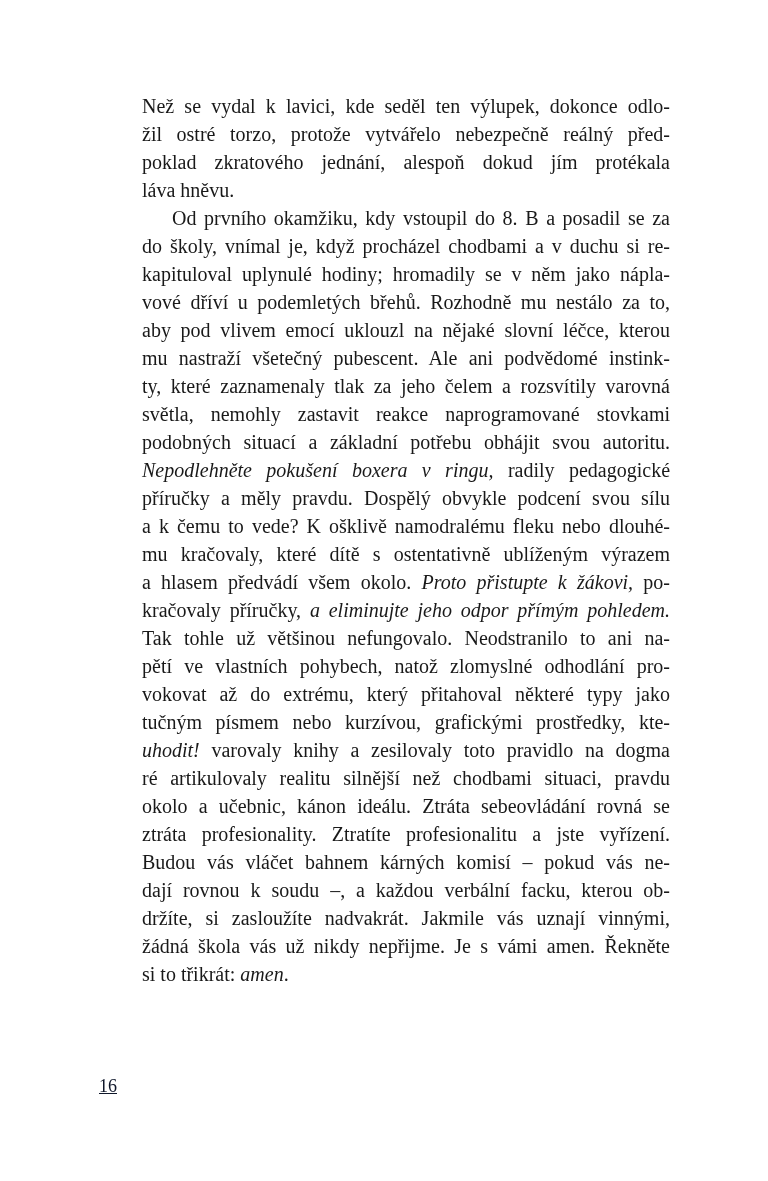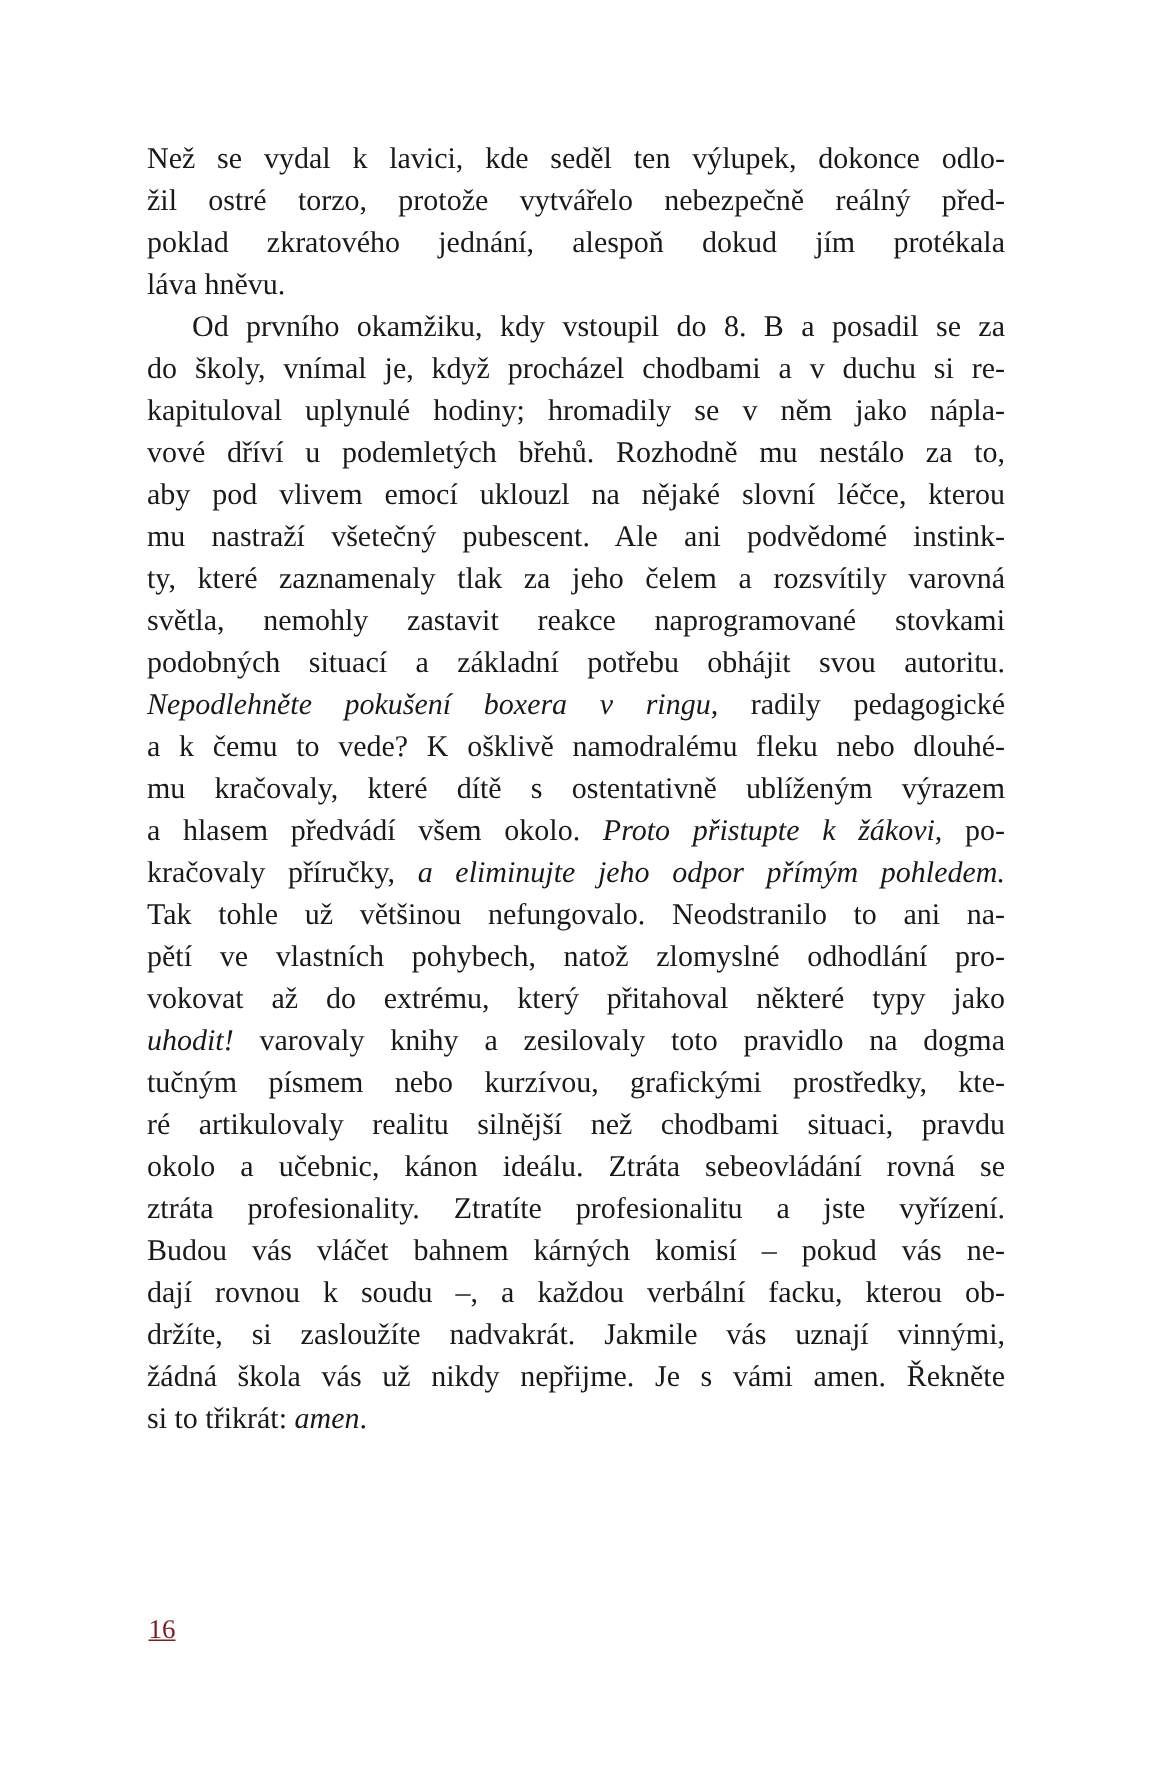--- a/index.html
+++ b/index.html
@@ -20,37 +20,38 @@
     position: absolute;
     left: 98px;
     top: 92px;
     width: 572px;
     font-size: 20px;
     line-height: 28px;
   }
   .line {
     text-align: justify;
     text-align-last: justify;
+    margin-left: 44px;
   }
   .line.last {
     text-align-last: left;
   }
   .line.indent {
     text-indent: 30px;
   }
   .line em {
     font-style: italic;
   }
   .page-number {
     position: absolute;
     left: 99px;
     top: 1074px;
     font-size: 18px;
     line-height: 24px;
-    color: #7f1d1d;
+    color: #0f172a;
     text-decoration: underline;
   }
 </style>
 </head>
 <body>
 
 <div class="book-page">
   <div class="text-block" id="text-block">
       <div class="line"><span>Než se vydal k lavici, kde seděl ten výlupek, dokonce odlo-</span></div>
       <div class="line"><span>žil ostré torzo, protože vytvářelo nebezpečně reálný před-</span></div>
@@ -59,29 +60,30 @@
       <div class="line indent"><span>Od prvního okamžiku, kdy vstoupil do 8. B a posadil se za</span></div>
       <div class="line"><span>do školy, vnímal je, když procházel chodbami a v duchu si re-</span></div>
       <div class="line"><span>kapituloval uplynulé hodiny; hromadily se v něm jako nápla-</span></div>
       <div class="line"><span>vové dříví u podemletých břehů. Rozhodně mu nestálo za to,</span></div>
       <div class="line"><span>aby pod vlivem emocí uklouzl na nějaké slovní léčce, kterou</span></div>
       <div class="line"><span>mu nastraží všetečný pubescent. Ale ani podvědomé instink-</span></div>
       <div class="line"><span>ty, které zaznamenaly tlak za jeho čelem a rozsvítily varovná</span></div>
       <div class="line"><span>světla, nemohly zastavit reakce naprogramované stovkami</span></div>
       <div class="line"><span>podobných situací a základní potřebu obhájit svou autoritu.</span></div>
       <div class="line"><em>Nepodlehněte pokušení boxera v ringu,</em><span> radily pedagogické</span></div>
+      <div class="line"><span>příručky a měly pravdu. Dospělý obvykle podcení svou sílu</span></div>
       <div class="line"><span>a k čemu to vede? K ošklivě namodralému fleku nebo dlouhé-</span></div>
       <div class="line"><span>mu kračovaly, které dítě s ostentativně ublíženým výrazem</span></div>
       <div class="line"><span>a hlasem předvádí všem okolo. </span><em>Proto přistupte k žákovi,</em><span> po-</span></div>
       <div class="line"><span>kračovaly příručky, </span><em>a eliminujte jeho odpor přímým pohledem.</em></div>
       <div class="line"><span>Tak tohle už většinou nefungovalo. Neodstranilo to ani na-</span></div>
       <div class="line"><span>pětí ve vlastních pohybech, natož zlomyslné odhodlání pro-</span></div>
       <div class="line"><span>vokovat až do extrému, který přitahoval některé typy jako</span></div>
+      <div class="line"><span>tučným písmem nebo kurzívou, grafickými prostředky, kte-</span></div>
       <div class="line"><em>uhodit!</em><span> varovaly knihy a zesilovaly toto pravidlo na dogma</span></div>
-      <div class="line"><span>tučným písmem nebo kurzívou, grafickými prostředky, kte-</span></div>
       <div class="line"><span>ré artikulovaly realitu silnější než chodbami situaci, pravdu</span></div>
       <div class="line"><span>okolo a učebnic, kánon ideálu. Ztráta sebeovládání rovná se</span></div>
       <div class="line"><span>ztráta profesionality. Ztratíte profesionalitu a jste vyřízení.</span></div>
       <div class="line"><span>Budou vás vláčet bahnem kárných komisí – pokud vás ne-</span></div>
       <div class="line"><span>dají rovnou k soudu –, a každou verbální facku, kterou ob-</span></div>
       <div class="line"><span>držíte, si zasloužíte nadvakrát. Jakmile vás uznají vinnými,</span></div>
       <div class="line"><span>žádná škola vás už nikdy nepřijme. Je s vámi amen. Řekněte</span></div>
       <div class="line last"><span>si to třikrát: </span><em>amen</em><span>.</span></div>
     </div>
   <div class="page-number">16</div>

